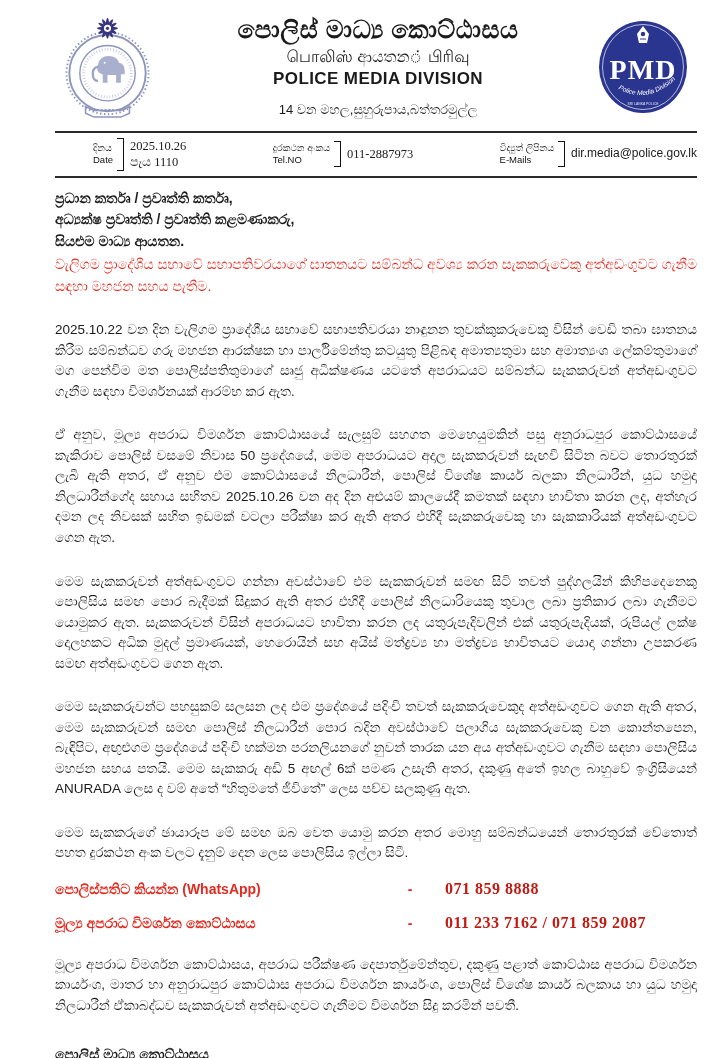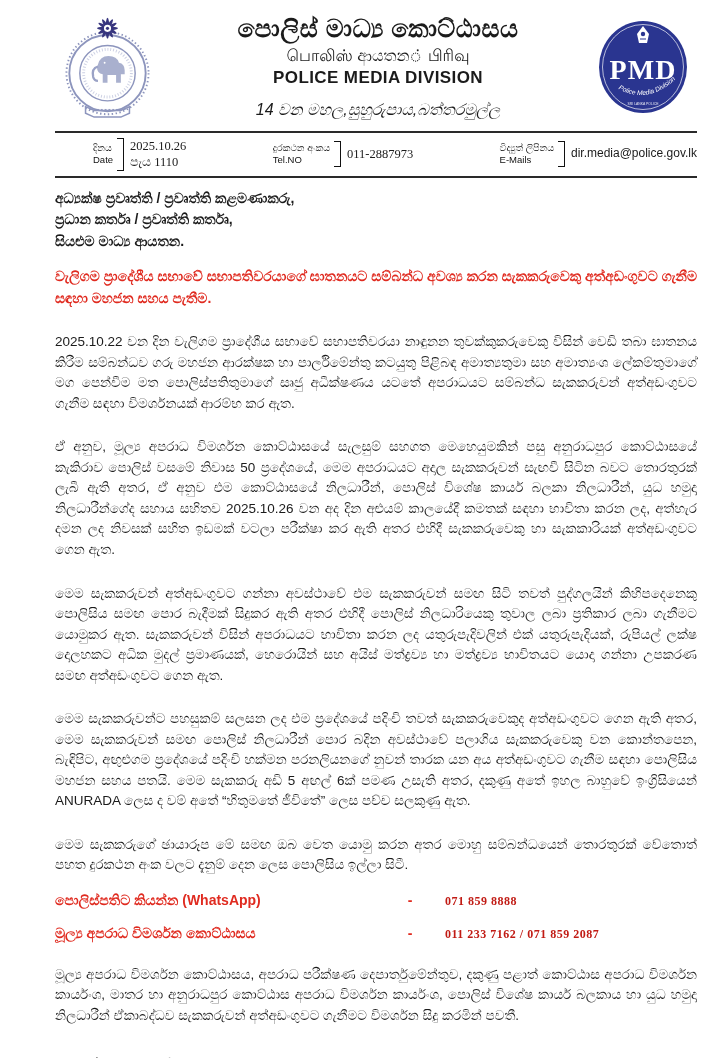--- a/index.html
+++ b/index.html
@@ -15,21 +15,21 @@
   }
 
   
   .header { display: flex; align-items: center; }
   .crest { width: 108px; flex: 0 0 108px; }
   .crest svg { width: 105px; height: 113px; display: block; }
   .titles { flex: 1; text-align: center; padding: 0 4px; }
   .title-si { font-size: 25px; font-weight: bold; letter-spacing: 0.5px; }
   .title-ta { font-size: 16px; margin-top: 3px; }
   .title-en { font-size: 17px; font-weight: bold; letter-spacing: 0.4px; margin-top: 1px; }
-  .title-addr { font-size: 16px; margin-top: 13px; font-style: italic; }
+  .title-addr { font-size: 13px; margin-top: 13px; }
   .pmd { width: 104px; flex: 0 0 104px; display: flex; }
   .pmd svg { width: 100px; height: 100px; display: block; }
 
   
   .info-bar {
     display: flex; align-items: center; justify-content: space-between;
     border-top: 2px solid #2a2a2a; border-bottom: 2px solid #2a2a2a;
     margin-top: 8px; padding: 5px 0 5px 2px;
   }
   .ifield { display: flex; align-items: center; margin-left: 36px; }
@@ -37,32 +37,32 @@
   .ibracket {
     width: 7px; align-self: stretch; min-height: 26px;
     border: 1.6px solid #111; border-left: none; margin: 0 6px 0 4px;
   }
   .ivalue { font-size: 12px; line-height: 1.3; white-space: nowrap; }
   .ivalue.serif { font-family: "Liberation Serif", serif; font-size: 12.5px; }
 
   
   .recipients { margin-top: 10px; font-weight: bold; font-size: 14px; line-height: 1.55; }
   .headline {
-    margin-top: 12px; color: #e02b20; font-weight: bold; font-size: 14px;
+    margin-top: 0; color: #e02b20; font-weight: normal; font-size: 14px;
     line-height: 1.6; text-align: justify; text-align-last: left;
   }
   p.bodytext {
     margin: 23px 0 0 0; font-size: 13.5px; line-height: 1.52;
     text-align: justify; text-align-last: left;
   }
   .contacts { margin-top: 10px; }
   .contact-row { display: grid; grid-template-columns: 320px 70px 1fr; align-items: baseline; margin-top: 16px; }
   .contact-label { color: #e02b20; font-weight: bold; font-size: 14px; }
   .contact-sep { color: #e02b20; font-weight: bold; font-size: 14px; text-align: center; }
-  .contact-number { color: #c11b14; font-weight: bold; font-size: 12px; font-family: "Liberation Serif", serif; letter-spacing: 0.5px; }
+  .contact-number { color: #c11b14; font-weight: bold; font-size: 16px; font-family: "Liberation Serif", serif; letter-spacing: 0.5px; }
   .signature { margin-top: 30px; font-weight: bold; font-size: 14px; }
 </style>
 </head>
 <body>
 
 <div class="page">
 
   <div class="header">
     <div class="crest">
       <svg viewBox="0 0 110 118">
@@ -152,22 +152,22 @@
         <div>විද්‍යුත් ලිපිනය</div>
         <div>E-Mails</div>
       </div>
       <div class="ibracket"></div>
       <div class="ivalue">dir.media@police.gov.lk</div>
     </div>
 
   </div>
 
   <div class="recipients">
+    <div>ප්‍රධාන කර්තෘ / ප්‍රවෘත්ති කර්තෘ,</div>
     <div>අධ්‍යක්ෂ ප්‍රවෘත්ති / ප්‍රවෘත්ති කළමණාකරු,</div>
-    <div>ප්‍රධාන කර්තෘ / ප්‍රවෘත්ති කර්තෘ,</div>
     <div>සියළුම මාධ්‍ය ආයතන.</div>
   </div>
 
   <div class="headline">වැලිගම ප්‍රාදේශීය සභාවේ සභාපතිවරයාගේ ඝාතනයට සම්බන්ධ අවශ්‍ය කරන සැකකරුවෙකු අත්අඩංගුවට ගැනීම සඳහා මහජන සහය පැතීම.</div>
 
   <p class="bodytext">2025.10.22 වන දින වැලිගම ප්‍රාදේශීය සභාවේ සභාපතිවරයා නාඳුනන තුවක්කුකරුවෙකු විසින් වෙඩි තබා ඝාතනය කිරීම සම්බන්ධව ගරු මහජන ආරක්ෂක හා පාර්ලිමේන්තු කටයුතු පිළිබඳ අමාත්‍යතුමා සහ අමාත්‍යංශ ලේකම්තුමාගේ මග පෙන්වීම මත පොලිස්පතිතුමාගේ සෘජු අධීක්ෂණය යටතේ අපරාධයට සම්බන්ධ සැකකරුවන් අත්අඩංගුවට ගැනීම සඳහා විමර්ශනයක් ආරම්භ කර ඇත.</p>
   <p class="bodytext">ඒ අනුව, මූල්‍ය අපරාධ විමර්ශන කොට්ඨාසයේ සැලසුම් සහගත මෙහෙයුමකින් පසු අනුරාධපුර කොට්ඨාසයේ කැකිරාව පොලිස් වසමේ නිවාස 50 ප්‍රදේශයේ, මෙම අපරාධයට අදාල සැකකරුවන් සැඟවී සිටින බවට තොරතුරක් ලැබී ඇති අතර, ඒ අනුව එම කොට්ඨාසයේ නිලධාරීන්, පොලිස් විශේෂ කාර්ය බලකා නිලධාරීන්, යුධ හමුදා නිලධාරීන්ගේද සහාය සහිතව 2025.10.26 වන අද දින අළුයම් කාලයේදී කමතක් සඳහා භාවිතා කරන ලද, අත්හැර දමන ලද නිවසක් සහිත ඉඩමක් වටලා පරීක්ෂා කර ඇති අතර එහිදී සැකකරුවෙකු හා සැකකාරියක් අත්අඩංගුවට ගෙන ඇත.</p>
   <p class="bodytext">මෙම සැකකරුවන් අත්අඩංගුවට ගන්නා අවස්ථාවේ එම සැකකරුවන් සමඟ සිටි තවත් පුද්ගලයින් කිහිපදෙනෙකු පොලිසිය සමඟ පොර බැදීමක් සිදුකර ඇති අතර එහිදී පොලිස් නිලධාරියෙකු තුවාල ලබා ප්‍රතිකාර ලබා ගැනීමට යොමුකර ඇත. සැකකරුවන් විසින් අපරාධයට භාවිතා කරන ලද යතුරුපැදිවලින් එක් යතුරුපැදියක්, රුපියල් ලක්ෂ දොලහකට අධික මුදල් ප්‍රමාණයක්, හෙරොයින් සහ අයිස් මත්ද්‍රව්‍ය හා මත්ද්‍රව්‍ය භාවිතයට යොදා ගන්නා උපකරණ සමඟ අත්අඩංගුවට ගෙන ඇත.</p>
   <p class="bodytext">මෙම සැකකරුවන්ට පහසුකම් සලසන ලද එම ප්‍රදේශයේ පදිංචි තවත් සැකකරුවෙකුද අත්අඩංගුවට ගෙන ඇති අතර, මෙම සැකකරුවන් සමඟ පොලිස් නිලධාරීන් පොර බදින අවස්ථාවේ පලාගිය සැකකරුවෙකු වන කොන්තපෙන, බැඳිපිට, අඟුළුගම ප්‍රදේශයේ පදිංචි හක්මන පරනලියනගේ නුවන් තාරක යන අය අත්අඩංගුවට ගැනීම සඳහා පොලිසිය මහජන සහය පතයි. මෙම සැකකරු අඩි 5 අඟල් 6ක් පමණ උසැති අතර, දකුණු අතේ ඉහල බාහුවේ ඉංග්‍රිසියෙන් ANURADA ලෙස ද වම් අතේ “හිතුමතේ ජීවිතේ” ලෙස පච්ච සලකුණු ඇත.</p>
   <p class="bodytext">මෙම සැකකරුගේ ඡායාරූප මේ සමඟ ඔබ වෙත යොමු කරන අතර මොහු සම්බන්ධයෙන් තොරතුරක් වේතොත් පහත දුරකථන අංක වලට දැනුම් දෙන ලෙස පොලිසිය ඉල්ලා සිටී.</p>

